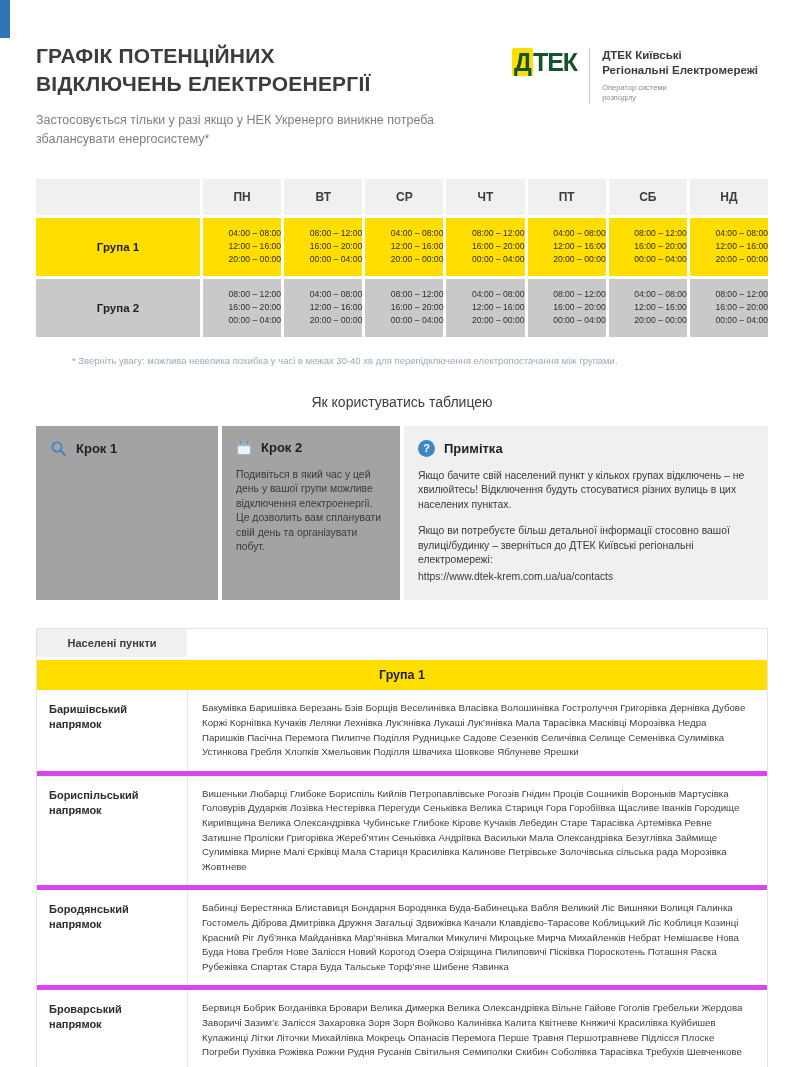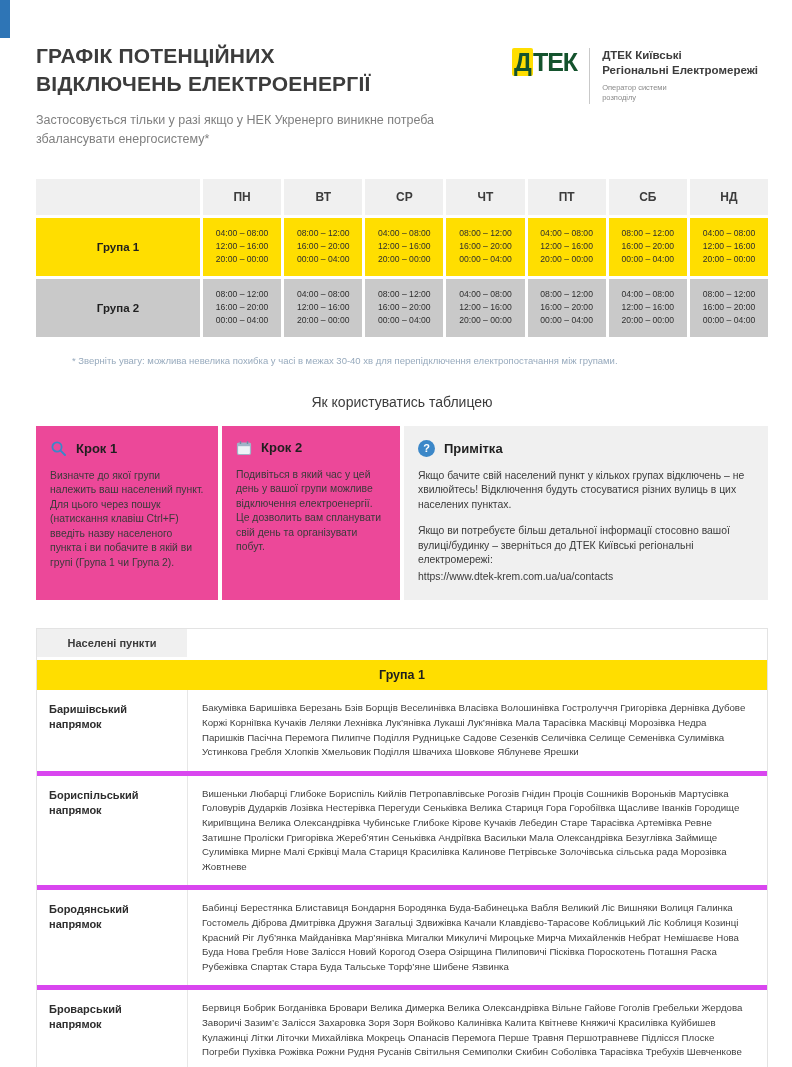--- a/index.html
+++ b/index.html
@@ -16,34 +16,34 @@
   .logo-mark { font-weight:bold; font-size:25px; color:#14532d; letter-spacing:-1px; white-space:nowrap; }
   .logo-mark .d { background:#ffde00; padding:0 2px; border-radius:2px; }
   .logo-sep { width:1px; align-self:stretch; background:#c9c9c9; min-height:46px; }
   .logo-text .l1 { font-size:11.5px; font-weight:bold; color:#3c3c3c; line-height:1.3; }
   .logo-text .l2 { font-size:7.5px; color:#8a8a8a; margin-top:5px; line-height:1.4; }
 
   
   .sched { margin-top:30px; display:grid; grid-template-columns:164px repeat(7,1fr); gap:3px; }
   .sched-head { background:#f0f0f0; height:36px; display:flex; align-items:center; justify-content:center;
                 font-weight:bold; font-size:12px; color:#3c3c3c;text-align:right; }
-  .slot-cell { height:58px; display:flex; flex-direction:column; align-items:center; justify-content:center;
+  .slot-cell { height:58px; display:flex; flex-direction:column; align-items:flex-end; justify-content:center;
                font-size:8.6px; line-height:13px; color:#2e2e2e; text-align:center; }
   .group-label { height:58px; display:flex; align-items:center; justify-content:center;
                  font-weight:bold; font-size:11.5px; color:#1f1f1f; }
   .row-yellow { background:#ffde00; }
   .row-gray { background:#c9c9c9; }
 
   .footnote { margin:18px 0 0 36px; font-size:9.5px; color:#97aabd; }
 
   
   .howto-title { margin-top:28px; text-align:center; font-size:14px; font-weight:normal; color:#3c3c3c; }
   .howto { display:flex; gap:4px; margin-top:16px; align-items:stretch; }
   .box { padding:14px 14px 16px 14px; }
-  .box-step { width:182px; background:#ec4899; flex:none; }
+  .box-step { width:182px; background:#a3a3a3; flex:none; }
   .box-step.second { width:178px; }
   .box-note { flex:1; background:#f0f0f0; }
   .box-head { display:flex; align-items:center; gap:9px; font-size:13px; font-weight:bold; color:#1f1f1f; }
   .box-text { margin-top:12px; font-size:10.4px; line-height:14.5px; color:#3a3a3a; }
   .note-link { display:block; margin-top:2px; color:#3a3a3a; text-decoration:none; font-size:10.4px; line-height:14.5px; }
   .q-icon { width:17px; height:17px; border-radius:50%; background:#3b87c8; color:#fff; font-size:11px;
             display:flex; align-items:center; justify-content:center; font-weight:bold; flex:none; }
 
   
   .districts { margin-top:28px; border:1px solid #e3e3e3; }
@@ -182,21 +182,20 @@
       <div class="box box-step">
         <div class="box-head">
           <span>
             <svg width="17" height="17" viewBox="0 0 17 17">
                 <circle cx="7" cy="7" r="4.6" fill="none" stroke="#3b87c8" stroke-width="1.8"></circle>
                 <line x1="10.6" y1="10.6" x2="15" y2="15" stroke="#3b87c8" stroke-width="2" stroke-linecap="round"></line>
               </svg>
           </span>
           <span>Крок 1</span>
         </div>
-        <div class="box-text">Визначте до якої групи належить ваш населений пункт. Для цього через пошук (натискання клавіш Ctrl+F) введіть назву населеного пункта і ви побачите в якій ви групі (Група 1 чи Група 2).</div>
       </div>
       <div class="box box-step second">
         <div class="box-head">
           <span>
             <svg width="16" height="16" viewBox="0 0 16 16">
                 <rect x="1.5" y="3" width="13" height="11.5" rx="1.5" fill="#eef3f8" stroke="#9fb4c8" stroke-width="1.2"></rect>
                 <rect x="1.5" y="3" width="13" height="3.2" fill="#9fb4c8"></rect>
                 <line x1="4.5" y1="1.2" x2="4.5" y2="4" stroke="#6d8aa5" stroke-width="1.4"></line>
                 <line x1="11.5" y1="1.2" x2="11.5" y2="4" stroke="#6d8aa5" stroke-width="1.4"></line>
               </svg>

